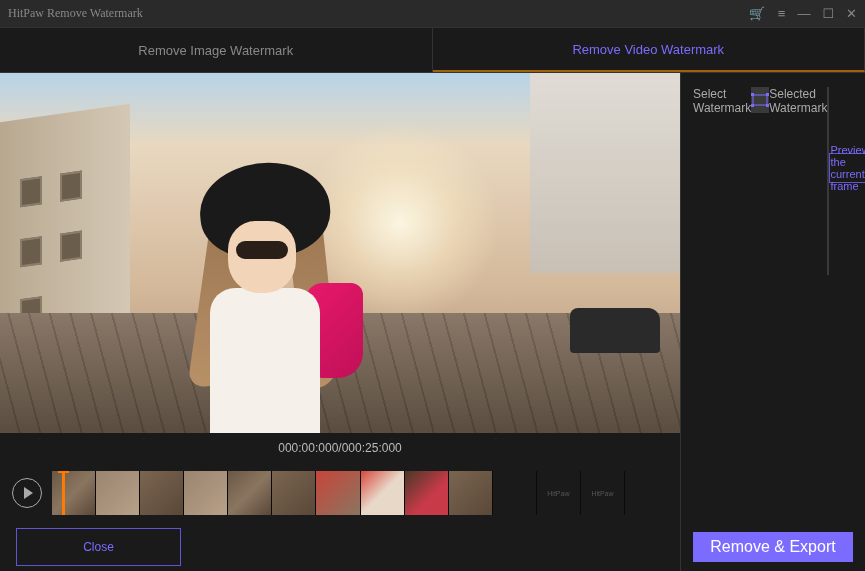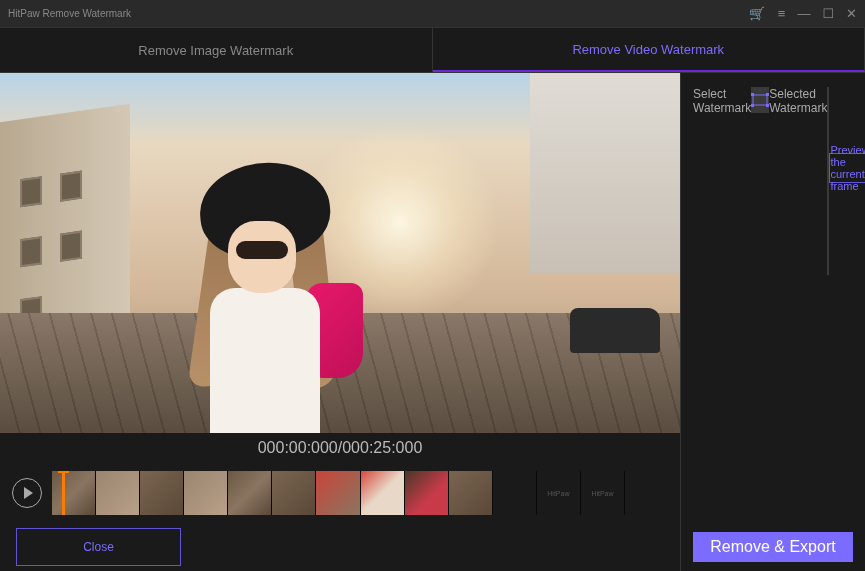--- a/index.html
+++ b/index.html
@@ -1,43 +1,43 @@
 <!DOCTYPE html>
 <html><head>
 <meta charset="utf-8">
 <style>
 * { margin: 0; padding: 0; box-sizing: border-box; }
 body { width: 865px; height: 571px; background: #1a1a1a; font-family: Arial, sans-serif; overflow: hidden; color: #999; font-size: 12px; }
 .titlebar { height: 28px; background: #2a2a2a; display: flex; align-items: center; justify-content: space-between; padding: 0 8px; border-bottom: 1px solid #333; }
-.titlebar-title { color: #888; font-size: 10px; }
+.titlebar-title { color: #888; font-size: 12px; font-family: Liberation Serif, serif; }
 .titlebar-controls { display: flex; gap: 12px; align-items: center; }
 .titlebar-controls span { color: #888; cursor: pointer; font-size: 13px; }
 .tabs { height: 45px; display: flex; border-bottom: 1px solid #333; }
 .tab { flex: 1; display: flex; align-items: center; justify-content: center; cursor: pointer; color: #888; font-size: 13px; border-right: 1px solid #333; }
-.tab.active { color: #7b6cff; border-bottom: 2px solid #6d28d9; }
+.tab.active { color: #7b6cff; border-bottom: 2px solid #a16207; }
 .main { display: flex; height: 498px; }
 .left-panel { width: 681px; display: flex; flex-direction: column; border-right: 1px solid #333; }
 .video-area { height: 360px; background: linear-gradient(180deg, #b8d4e8 0%, #e8d8c0 20%, #d4b89a 60%, #a08870 100%); position: relative; overflow: hidden; }
 .building { position: absolute; background: #c9b8a5; }
 .building.left { left: 0; top: 40px; width: 130px; height: 320px; transform: skewY(-8deg); background: linear-gradient(90deg, #b8a890 0%, #d4c8b5 100%); }
 .building.right { right: 0; top: 0; width: 150px; height: 200px; background: linear-gradient(180deg, #e0dcd5 0%, #c8c0b5 100%); }
 .window { position: absolute; width: 22px; height: 28px; background: #6a5d4c; border: 2px solid #8a7d6c; }
 .sun-flare { position: absolute; top: 50px; left: 300px; width: 200px; height: 200px; background: radial-gradient(circle, rgba(255,250,230,0.9) 0%, rgba(255,240,200,0.4) 40%, transparent 70%); border-radius: 50%; }
 .street { position: absolute; bottom: 0; left: 0; right: 0; height: 120px; background: linear-gradient(180deg, #8a7868 0%, #5a4d40 100%); }
 .street::before { content: ''; position: absolute; top: 0; left: 0; right: 0; bottom: 0; background-image: repeating-linear-gradient(75deg, transparent 0px, transparent 18px, rgba(0,0,0,0.15) 18px, rgba(0,0,0,0.15) 20px); }
 .car { position: absolute; right: 20px; top: 235px; width: 90px; height: 45px; background: #2a2a2a; border-radius: 8px 12px 4px 4px; }
 .person { position: absolute; left: 150px; top: 90px; width: 220px; height: 280px; }
 .hat { position: absolute; top: 0; left: 50px; width: 130px; height: 95px; background: #1a1a1a; border-radius: 50% 50% 45% 45%; transform: rotate(-5deg); }
 .face { position: absolute; top: 58px; left: 78px; width: 68px; height: 72px; background: #f2d4b8; border-radius: 40% 40% 45% 45%; }
 .sunglasses { position: absolute; top: 20px; left: 8px; width: 52px; height: 18px; background: #2a1f18; border-radius: 10px; }
 .hair { position: absolute; top: 45px; left: 50px; width: 40px; height: 180px; background: linear-gradient(180deg, #9a7550 0%, #b89068 100%); border-radius: 20px 10px 30px 15px; transform: rotate(8deg); }
 .hair.right-hair { left: 145px; width: 35px; transform: rotate(-6deg); }
 .body { position: absolute; top: 125px; left: 60px; width: 110px; height: 155px; background: #f5f0ea; border-radius: 25px 25px 10px 10px; }
 .backpack { position: absolute; top: 120px; left: 155px; width: 58px; height: 95px; background: linear-gradient(135deg, #e8186a 0%, #c01058 100%); border-radius: 18px 12px 25px 18px; }
-.time-display { height: 30px; display: flex; align-items: center; justify-content: center; color: #bbb; font-size: 16px; background: #1a1a1a; }
+.time-display { height: 30px; display: flex; align-items: center; justify-content: center; color: #bbb; font-size: 12px; background: #1a1a1a; }
 .timeline-area { height: 60px; display: flex; align-items: center; padding: 0 12px; gap: 10px; background: #1a1a1a; }
 .play-btn { width: 30px; height: 30px; border: 1.5px solid #aaa; border-radius: 50%; display: flex; align-items: center; justify-content: center; cursor: pointer; flex-shrink: 0; }
 .play-triangle { width: 0; height: 0; border-top: 6px solid transparent; border-bottom: 6px solid transparent; border-left: 9px solid #aaa; margin-left: 3px; }
 .timeline { flex: 1; height: 44px; display: flex; gap: 1px; background: #0a0a0a; position: relative; overflow: hidden; }
 .playhead { position: absolute; top: -8px; left: 10px; width: 3px; height: 60px; background: #ff7b00; z-index: 10; }
 .playhead::before { content: ''; position: absolute; top: 0; left: -4px; width: 11px; height: 10px; background: #ff7b00; }
 .thumb { flex: 1; background: linear-gradient(135deg, #6a5844 0%, #8a7560 50%, #5a4838 100%); min-width: 35px; }
 .thumb.t2 { background: linear-gradient(135deg, #9a8570 0%, #b8a088 100%); }
 .thumb.t3 { background: linear-gradient(135deg, #7a6550 0%, #5a4838 100%); }
 .thumb.t4 { background: linear-gradient(135deg, #c8453a 0%, #8a7560 100%); }

